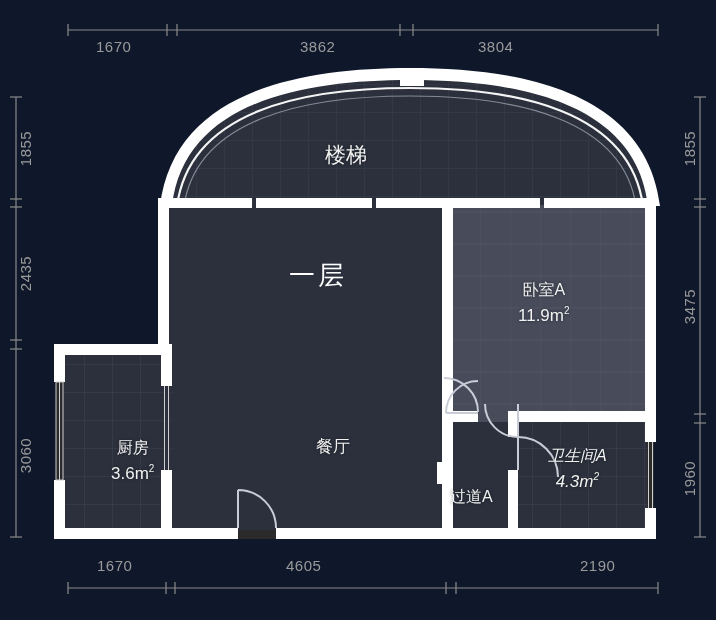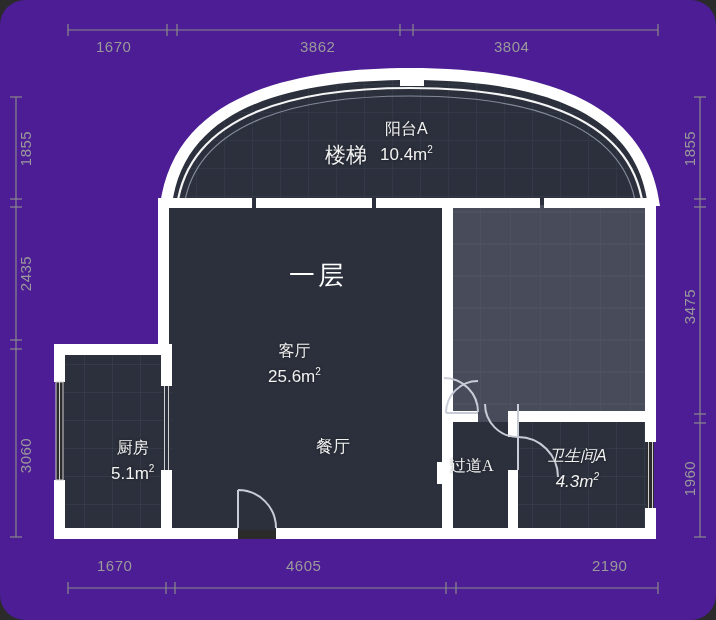--- a/index.html
+++ b/index.html
@@ -13,22 +13,21 @@
     overflow: hidden;
     font-family: "Liberation Sans", "DejaVu Sans", sans-serif;
     color: #e8e8e8;
     position: relative;
   }
   #plan-root {
     position: absolute;
     left: 0; top: 0;
     width: 716px;
     height: 620px;
-    background: #4c1d95;
-    border-radius: 25px;
+    background: #0f172a;
   }
   svg#floorplan {
     position: absolute;
     left: 0; top: 0;
     width: 716px;
     height: 620px;
     display: block;
   }
   .dim-label {
     position: absolute;
@@ -253,61 +252,57 @@
       <line x1="694" y1="199" x2="706" y2="199"></line>
       <line x1="694" y1="207" x2="706" y2="207"></line>
       <line x1="694" y1="414" x2="706" y2="414"></line>
       <line x1="694" y1="423" x2="706" y2="423"></line>
       <line x1="694" y1="537" x2="706" y2="537"></line>
     </g>
   </svg>
 
   <div class="dim-label" style="left:96px; top:38px;">1670</div>
   <div class="dim-label" style="left:268px; top:38px;margin-left:32px;">3862</div>
-  <div class="dim-label" style="left:494px; top:38px;">3804</div>
+  <div class="dim-label" style="left:478px; top:38px;">3804</div>
 
   <div class="dim-label" style="left:97px; top:557px;">1670</div>
   <div class="dim-label" style="left:286px; top:557px;">4605</div>
-  <div class="dim-label" style="left:592px; top:557px;">2190</div>
+  <div class="dim-label" style="left:580px; top:557px;">2190</div>
 
   <div class="dim-label vert" style="left:8px; top:140px; transform:rotate(-90deg);">1855</div>
   <div class="dim-label vert" style="left:8px; top:265px; transform:rotate(-90deg);">2435</div>
   <div class="dim-label vert" style="left:8px; top:447px; transform:rotate(-90deg);">3060</div>
 
   <div class="dim-label vert" style="left:672px; top:140px; transform:rotate(-90deg);">1855</div>
   <div class="dim-label vert" style="left:672px; top:298px; transform:rotate(-90deg);">3475</div>
   <div class="dim-label vert" style="left:672px; top:470px; transform:rotate(-90deg);">1960</div>
 
-  <div class="room-label" style="left:380px; top:118px;">
-    <div class="room-name">阳台A</div>
-    <div class="room-area"><span>10.4m</span><span class="sup">2</span></div>
-  </div>
 
   <div class="room-label" style="left:325px; top:144px;">
     <div class="room-name" style="font-size:21px;">楼梯</div>
   </div>
 
   <div class="floor-title" style="left:289px; top:258px;">一层</div>
 
-  <div class="room-label" style="left:268px; top:340px;">
-    <div class="room-name">客厅</div>
-    <div class="room-area"><span>25.6m</span><span class="sup">2</span></div>
-  </div>
 
   <div class="room-label" style="left:316px; top:436px;">
     <div class="room-name" style="font-size:17px;">餐厅</div>
   </div>
 
   <div class="room-label" style="left:88px; top:437px;margin-left:23px;">
     <div class="room-name">厨房</div>
-    <div class="room-area"><span>5.1m</span><span class="sup">2</span></div>
-  </div>
-
-
-  <div class="room-label" style="left:450px; top:455px;font-family:Liberation Serif, serif;">
+    <div class="room-area"><span>3.6m</span><span class="sup">2</span></div>
+  </div>
+
+  <div class="room-label" style="left:518px; top:279px;">
+    <div class="room-name">卧室A</div>
+    <div class="room-area"><span>11.9m</span><span class="sup">2</span></div>
+  </div>
+
+  <div class="room-label" style="left:450px; top:486px;">
     <div class="room-name">过道A</div>
   </div>
 
   <div class="room-label" style="left:548px; top:445px;font-style:italic;">
     <div class="room-name">卫生间A</div>
     <div class="room-area"><span>4.3m</span><span class="sup">2</span></div>
   </div>
 
 </div>
 

